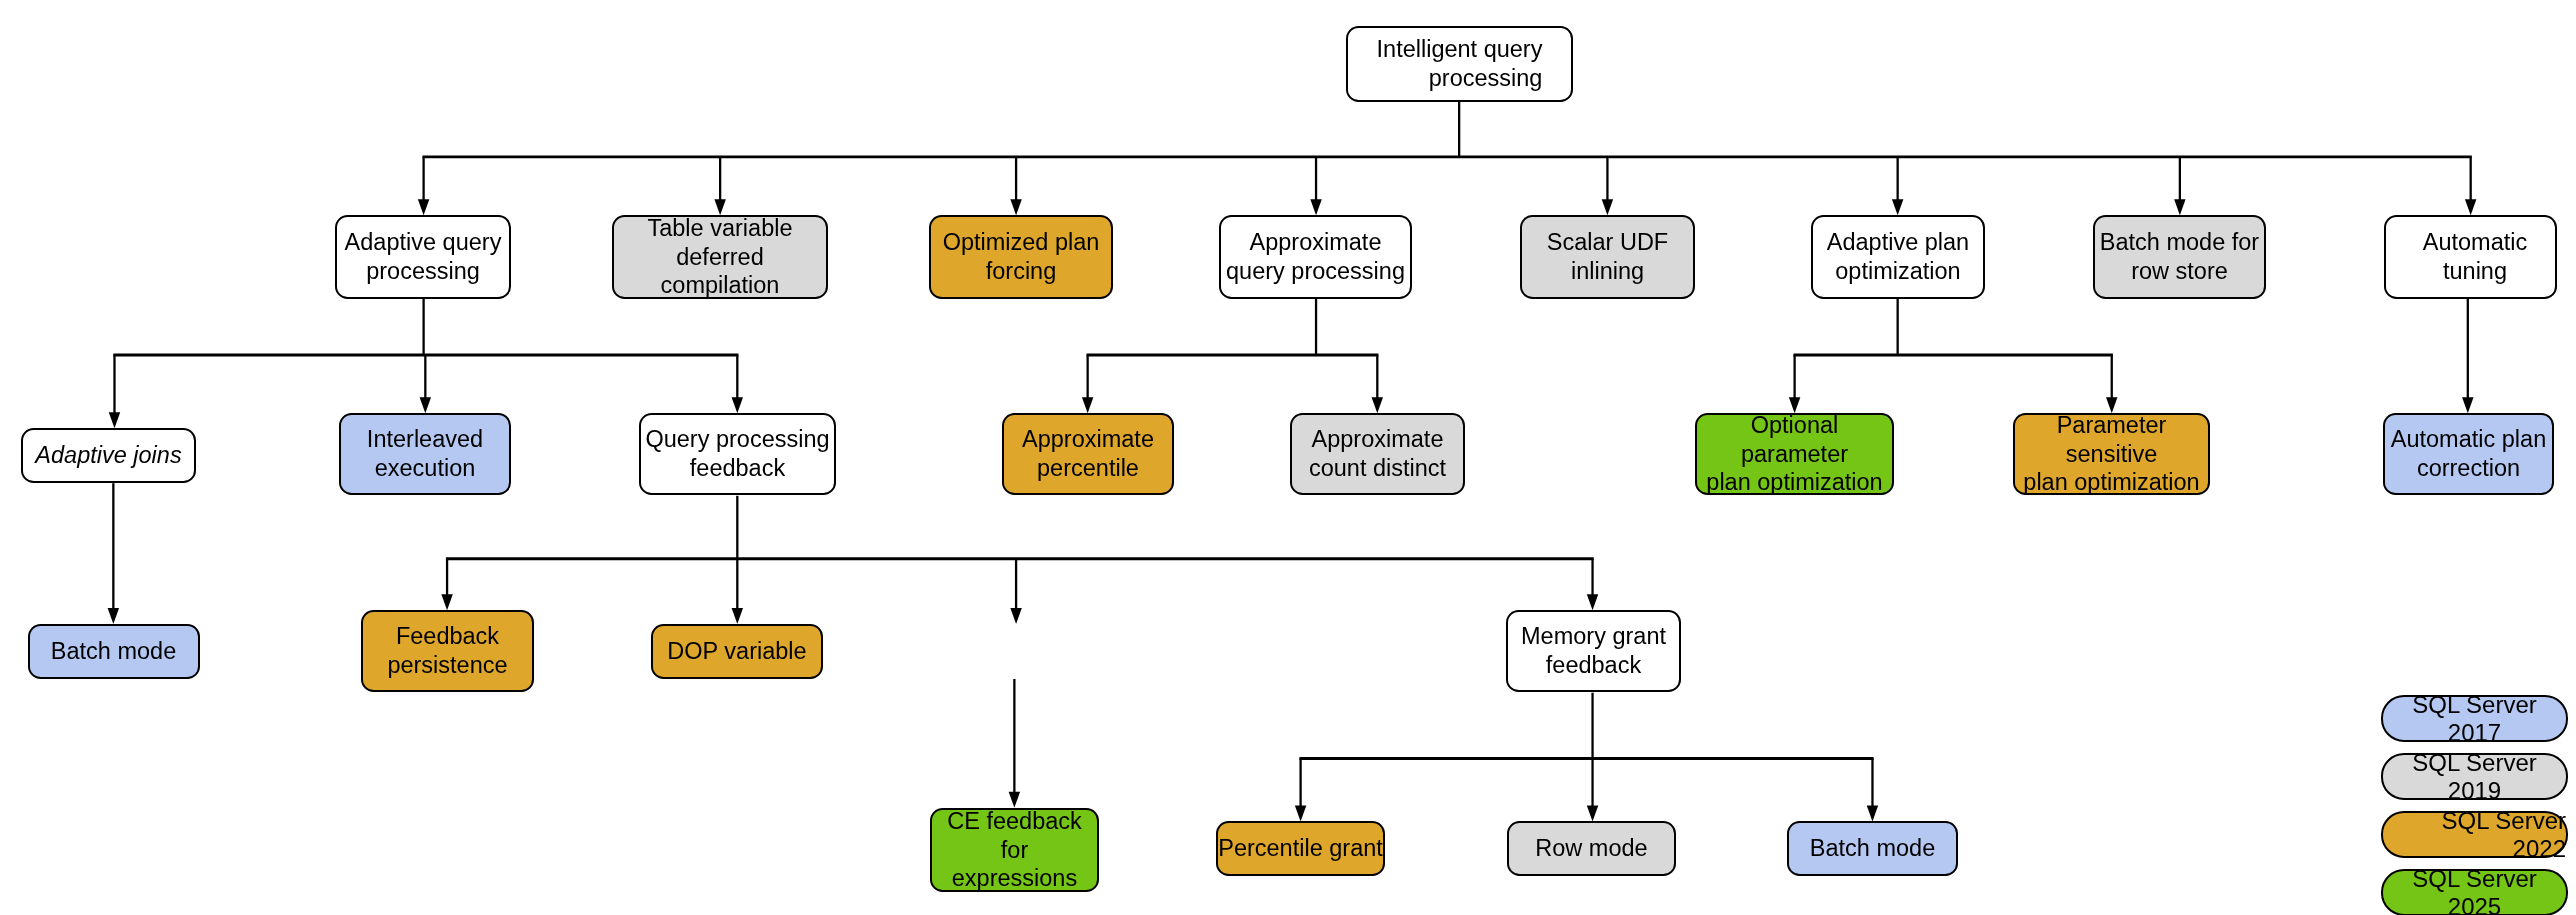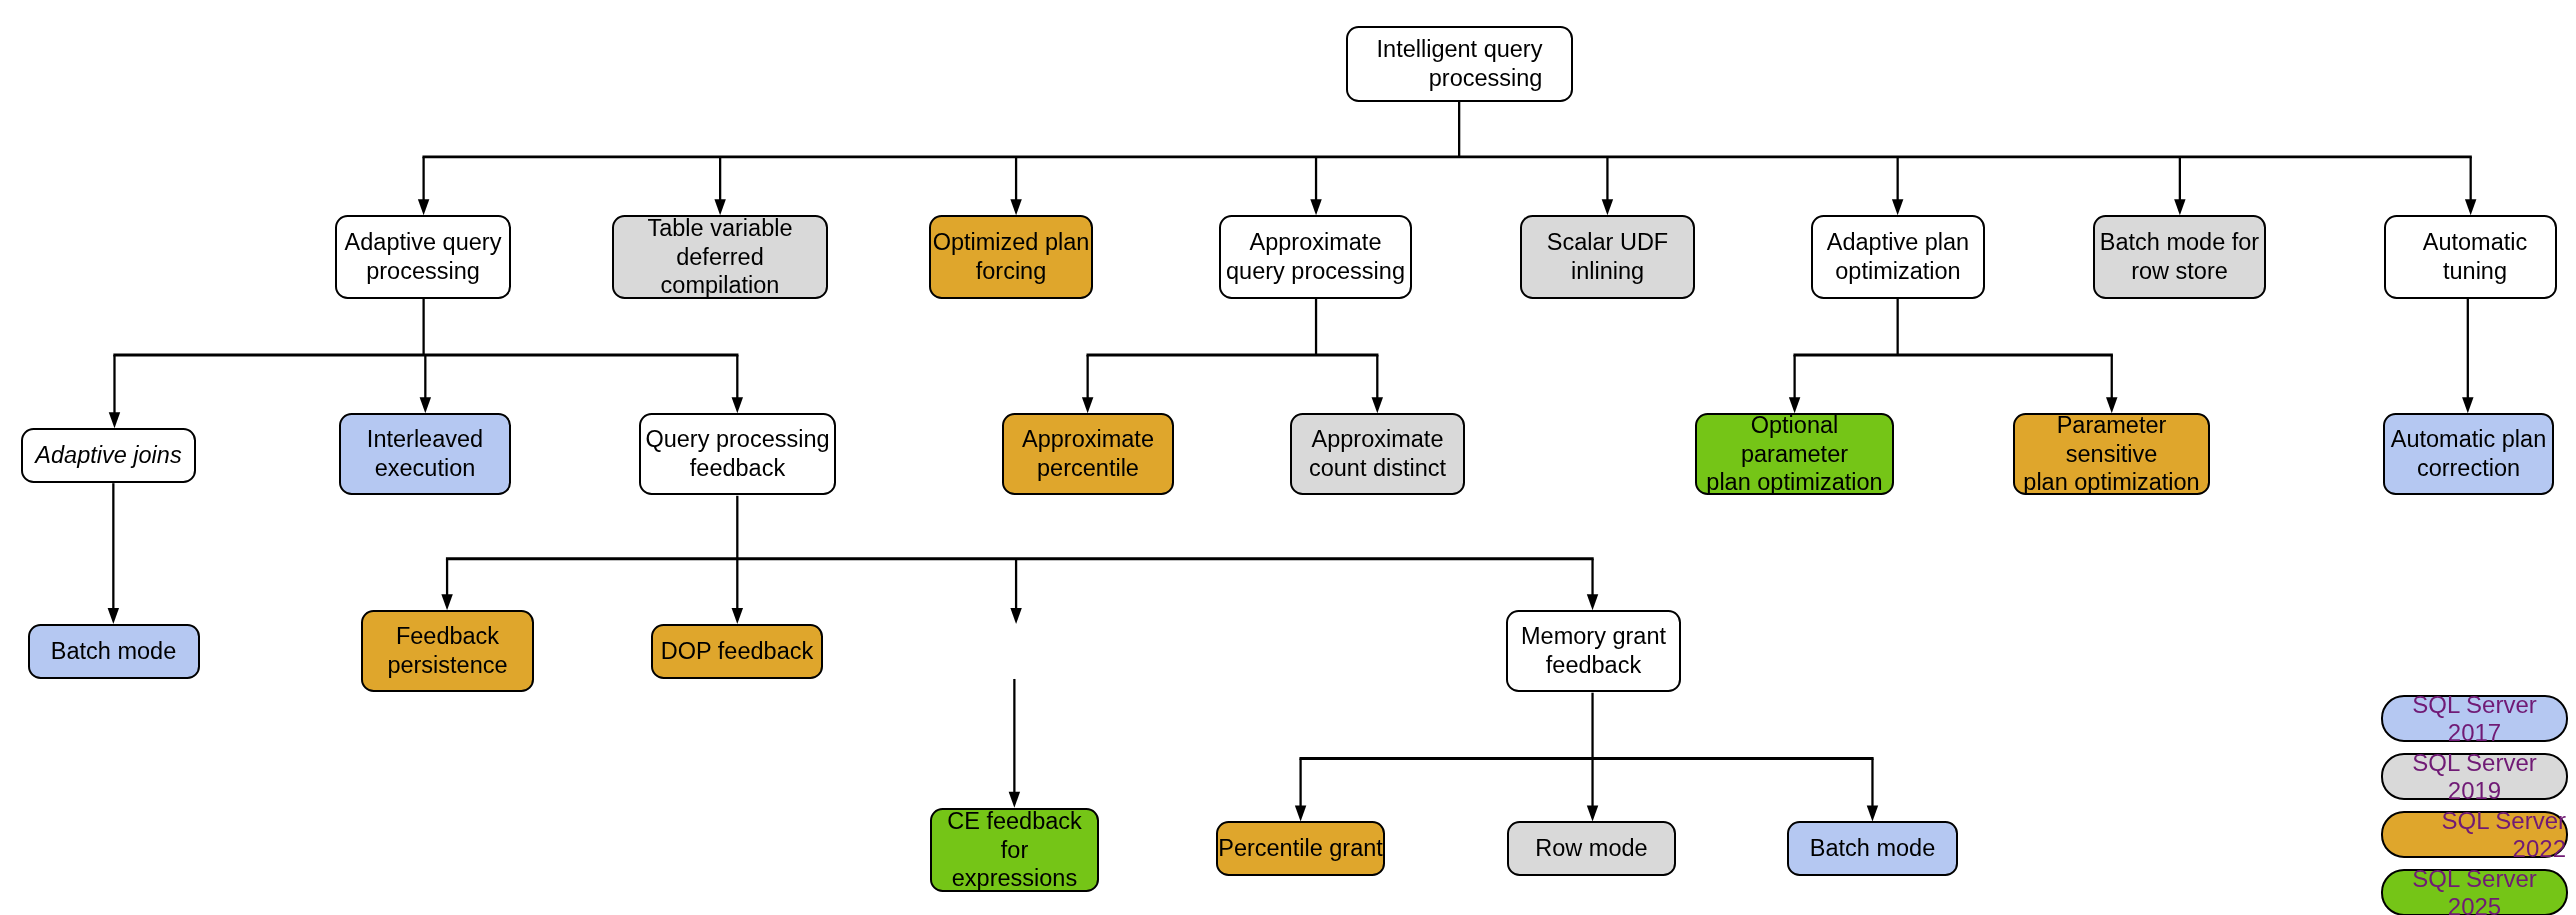--- a/index.html
+++ b/index.html
@@ -5,21 +5,21 @@
   html,body{margin:0;padding:0;background:#ffffff;}
   #canvas{position:relative;width:2576px;height:916px;background:#ffffff;overflow:hidden;
           font-family:"Liberation Sans",sans-serif;}
   #wires{position:absolute;left:0;top:0;width:2576px;height:916px;}
   .node{position:absolute;display:flex;align-items:center;justify-content:center;
         text-align:center;border:2.3px solid #000;border-radius:12.6px;
         font-size:23.5px;line-height:1.22;color:#000;white-space:pre-line;
         box-sizing:border-box;background:#fff;}
   .pill{position:absolute;display:flex;align-items:center;justify-content:center;
         text-align:center;border:2.3px solid #000;border-radius:23px;
-        font-size:24px;color:#701a75;box-sizing:border-box;background:#fff;}
+        font-size:24px;color:#000000;box-sizing:border-box;background:#fff;}
 </style>
 </head>
 <body>
 
 <div id="canvas">
 
   <svg id="wires" viewBox="0 0 4500 1600" xmlns="http://www.w3.org/2000/svg">
       <line x1="2549" y1="177" x2="2549" y2="274" stroke="#000000" stroke-width="4"></line>
       <line x1="740" y1="522" x2="740" y2="620" stroke="#000000" stroke-width="4"></line>
       <line x1="2299" y1="522" x2="2299" y2="620" stroke="#000000" stroke-width="4"></line>
@@ -84,21 +84,21 @@
       <polygon points="3271,1435 3261,1407 3281,1407" fill="#000000"></polygon>
     </svg>
 
   <div class="node" style="left: 1346px; top: 26px; width: 227px; height: 76px; background: rgb(255, 255, 255); border-color: rgb(0, 0, 0); text-align: right;">Intelligent query
 processing</div>
 
   <div class="node" style="left: 335px; top: 215px; width: 176px; height: 84px; background: rgb(255, 255, 255); border-color: rgb(0, 0, 0);">Adaptive query
 processing</div>
   <div class="node" style="left: 612px; top: 215px; width: 216px; height: 84px; background: rgb(217, 217, 217); border-color: rgb(0, 0, 0);">Table variable
 deferred compilation</div>
-  <div class="node" style="left: 929px; top: 215px; width: 164px; height: 84px; background: rgb(223, 166, 44); border-color: rgb(0, 0, 0);">Optimized plan
+  <div class="node" style="left: 929px; top: 215px; width: 184px; height: 84px; background: rgb(223, 166, 44); border-color: rgb(0, 0, 0);">Optimized plan
 forcing</div>
   <div class="node" style="left: 1219px; top: 215px; width: 193px; height: 84px; background: rgb(255, 255, 255); border-color: rgb(0, 0, 0);">Approximate
 query processing</div>
   <div class="node" style="left: 1520px; top: 215px; width: 175px; height: 84px; background: rgb(217, 217, 217); border-color: rgb(0, 0, 0);">Scalar UDF
 inlining</div>
   <div class="node" style="left: 1811px; top: 215px; width: 174px; height: 84px; background: rgb(255, 255, 255); border-color: rgb(0, 0, 0);">Adaptive plan
 optimization</div>
   <div class="node" style="left: 2093px; top: 215px; width: 173px; height: 84px; background: rgb(217, 217, 217); border-color: rgb(0, 0, 0);">Batch mode for
 row store</div>
   <div class="node" style="left: 2384px; top: 215px; width: 173px; height: 84px; background: rgb(255, 255, 255); border-color: rgb(0, 0, 0); padding-left: 9px;">Automatic
@@ -116,21 +116,21 @@
   <div class="node" style="left: 1695px; top: 413px; width: 199px; height: 82px; background: rgb(117, 197, 23); border-color: rgb(0, 0, 0);">Optional parameter
 plan optimization</div>
   <div class="node" style="left: 2013px; top: 413px; width: 197px; height: 82px; background: rgb(223, 166, 44); border-color: rgb(0, 0, 0);">Parameter sensitive
 plan optimization</div>
   <div class="node" style="left: 2383px; top: 413px; width: 171px; height: 82px; background: rgb(181, 200, 242); border-color: rgb(0, 0, 0);">Automatic plan
 correction</div>
 
   <div class="node" style="left: 27.5px; top: 624px; width: 172px; height: 55px; background: rgb(181, 200, 242); border-color: rgb(0, 0, 0);">Batch mode</div>
   <div class="node" style="left: 361px; top: 610px; width: 173px; height: 82px; background: rgb(223, 166, 44); border-color: rgb(0, 0, 0);">Feedback
 persistence</div>
-  <div class="node" style="left: 651px; top: 624px; width: 172px; height: 55px; background: rgb(223, 166, 44); border-color: rgb(0, 0, 0);">DOP feedback</div>
+  <div class="node" style="left: 651px; top: 624px; width: 172px; height: 55px; background: rgb(223, 166, 44); border-color: rgb(0, 0, 0);">DOP variable</div>
   <div class="node" style="left: 1506px; top: 610px; width: 175px; height: 82px; background: rgb(255, 255, 255); border-color: rgb(0, 0, 0);">Memory grant
 feedback</div>
 
   <div class="node" style="left: 930px; top: 808px; width: 169px; height: 84px; background: rgb(117, 197, 23); border-color: rgb(0, 0, 0);">CE feedback for
 expressions</div>
   <div class="node" style="left: 1216px; top: 821px; width: 169px; height: 55px; background: rgb(223, 166, 44); border-color: rgb(0, 0, 0);">Percentile grant</div>
   <div class="node" style="left: 1507px; top: 821px; width: 169px; height: 55px; background: rgb(217, 217, 217); border-color: rgb(0, 0, 0);">Row mode</div>
   <div class="node" style="left: 1787px; top: 821px; width: 171px; height: 55px; background: rgb(181, 200, 242); border-color: rgb(0, 0, 0);">Batch mode</div>
 
   <div>

